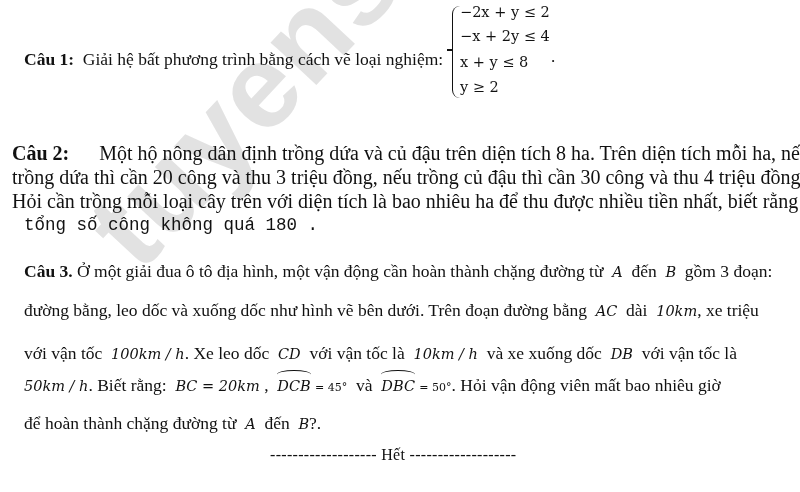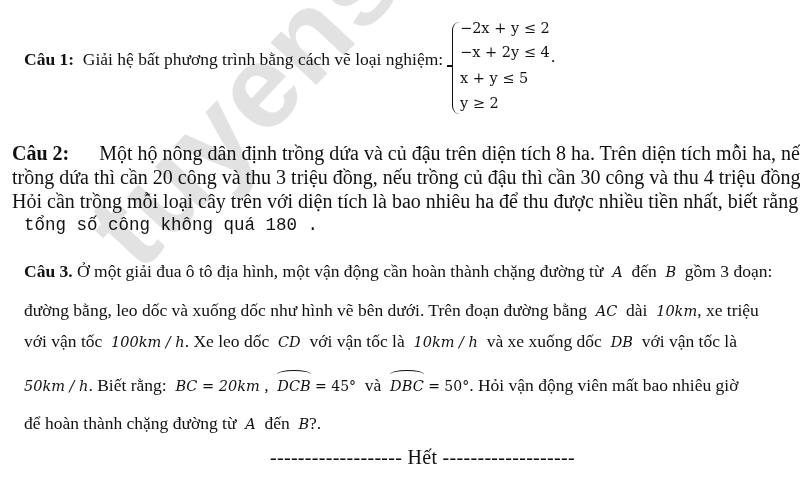--- a/index.html
+++ b/index.html
@@ -43,40 +43,40 @@
     line-height: 22px;
   }
   .bold { font-weight: bold; }
   .math {
     font-family: "DejaVu Serif", "Liberation Serif", serif;
     font-style: italic;
     font-size: 14.5px;
   }
   .math-up {
     font-family: "DejaVu Serif", "Liberation Serif", serif;
-    font-size: 14px;
+    font-size: 11px;
   }
   .arc {
     position: relative;
     display: inline-block;
   }
   .arc::before {
     content: "";
     position: absolute;
     left: 0; right: 0;
     top: -5px;
     height: 8px;
     border-top: 1.3px solid #111;
     border-radius: 50% 50% 0 0;
   }
   
   .system {
     position: absolute;
     left: 452px;
-    top: 20px;
+    top: 4px;
     width: 110px;
     height: 96px;
   }
   .brace {
     position: absolute;
     left: 0;
     top: 2px;
     width: 8px;
     height: 92px;
     border-left: 1.5px solid #111;
@@ -110,42 +110,42 @@
     font-size: 20px;
     line-height: 22px;
     text-align: justify;
     text-align-last: justify;
     white-space: nowrap;
   }
   .sep {
     position: absolute;
     left: 270px;
     top: 446px;
-    font-size: 20px;
+    font-size: 16px;
     white-space: nowrap;
     letter-spacing: 0.3px;
   }
 </style>
 </head>
 <body>
 
 <div class="watermark">tuyensinh247.com</div>
 
 <div class="content">
 
   <div class="line" style="top:48px;">
     <span class="bold">Câu 1:</span>&nbsp;
     <span>Giải hệ bất phương trình bằng cách vẽ loại nghiệm:</span>
   </div>
   <div class="system">
     <div class="brace"></div>
     <div class="brace-notch"></div>
     <div class="ineq" style="top:0px;">−2x + y ≤ 2</div>
     <div class="ineq" style="top:24px;">−x + 2y ≤ 4</div>
-    <div class="ineq" style="top:50px;">x + y ≤ 5</div>
+    <div class="ineq" style="top:50px;">x + y ≤ 8</div>
     <div class="ineq" style="top:75px;">y ≥ 2</div>
   </div>
   <div class="period-dot">.</div>
 
   <div class="ans-justify" style="top:142px;">
     <span class="bold">Câu 2:</span>&nbsp;&nbsp;&nbsp;&nbsp;&nbsp;
     <span>Một hộ nông dân định trồng dứa và củ đậu trên diện tích 8 ha. Trên diện tích mỗi ha, nếu</span>
   </div>
   <div class="ans-justify" style="top:166px;">trồng dứa thì cần 20 công và thu 3 triệu đồng, nếu trồng củ đậu thì cần 30 công và thu 4 triệu đồng.</div>
   <div class="ans-justify" style="top:190px;">Hỏi cần trồng mỗi loại cây trên với diện tích là bao nhiêu ha để thu được nhiều tiền nhất, biết rằng</div>
@@ -160,21 +160,21 @@
     <span>gồm 3 đoạn:</span>
   </div>
 
   <div class="line" style="top:299px;">
     <span>đường bằng, leo dốc và xuống dốc như hình vẽ bên dưới. Trên đoạn đường bằng</span>&nbsp;
     <span class="math">AC</span>&nbsp;
     <span>dài</span>&nbsp;
     <span class="math">10km</span><span>, xe triệu</span>
   </div>
 
-  <div class="line" style="top:330px;">
+  <div class="line" style="top:342px;">
     <span>với vận tốc</span>&nbsp;
     <span class="math">100km / h</span><span>. Xe leo dốc</span>&nbsp;
     <span class="math">CD</span>&nbsp;
     <span>với vận tốc là</span>&nbsp;
     <span class="math">10km / h</span>&nbsp;
     <span>và xe xuống dốc</span>&nbsp;
     <span class="math">DB</span>&nbsp;
     <span>với vận tốc là</span>
   </div>
 

